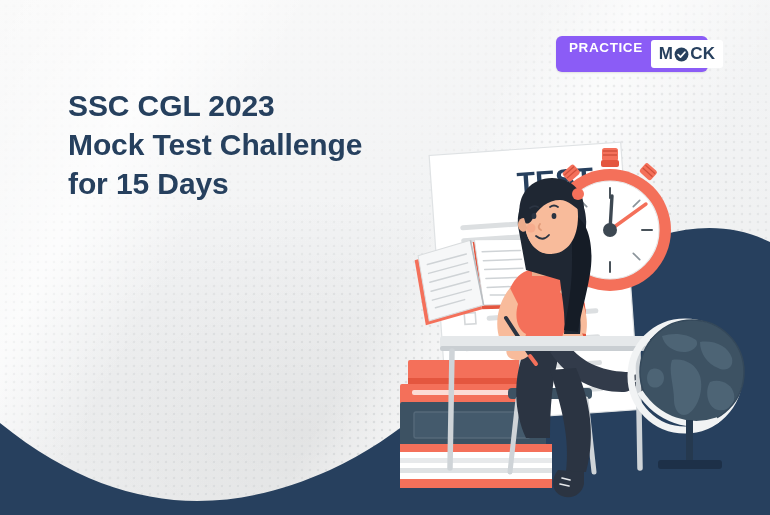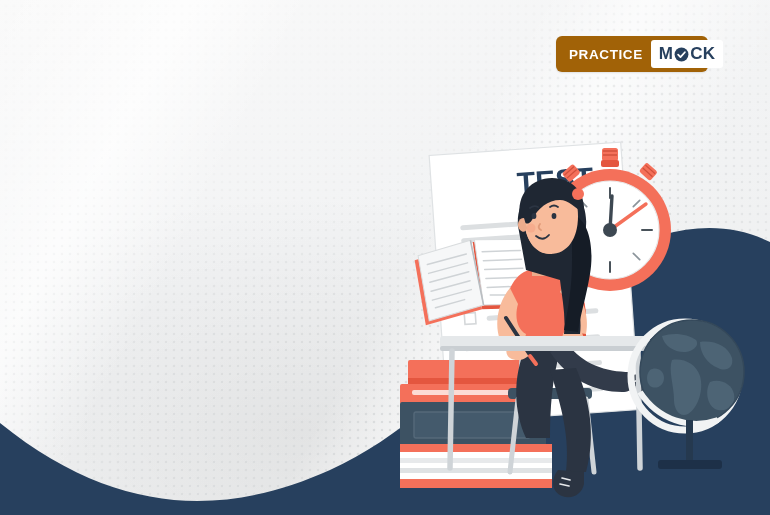--- a/index.html
+++ b/index.html
@@ -32,22 +32,22 @@
   .bg-dots.right {
     -webkit-mask-image: radial-gradient(ellipse 250px 260px at 640px 210px, rgba(0,0,0,0.9) 0%, rgba(0,0,0,0.55) 45%, rgba(0,0,0,0.12) 80%, rgba(0,0,0,0) 100%);
     mask-image: radial-gradient(ellipse 250px 260px at 640px 210px, rgba(0,0,0,0.9) 0%, rgba(0,0,0,0.55) 45%, rgba(0,0,0,0.12) 80%, rgba(0,0,0,0) 100%);
   }
   .wave-svg { position:absolute; inset:0; }
 
   
   .logo {
     position:absolute; left:556px; top:36px;
     width:152px; height:36px;
-    background:#a16207; border-radius:6px;
-    display:flex; align-items:center; padding:4px;
+    background:#8b5cf6; border-radius:6px;
+    display:flex; padding:4px;
     box-shadow:0 1px 2px rgba(0,0,0,.10);
   }
   .logo-practice {
     color:#ffffff; font-size:13.5px; font-weight:700;
     letter-spacing:.6px; padding:0 8px 0 9px; white-space:nowrap;
   }
   .logo-mock {
     background:#ffffff; border-radius:3px;
     height:28px; display:flex; align-items:center;
     padding:0 8px; gap:0px; flex:1; justify-content:center;
@@ -92,20 +92,25 @@
           <svg viewBox="0 0 16 16">
             <circle cx="8" cy="8" r="7.4" fill="#27405e"></circle>
             <path d="M4.4 8.2 L6.9 10.7 L11.6 5.6" stroke="#ffffff" stroke-width="1.9" fill="none" stroke-linecap="round" stroke-linejoin="round"></path>
           </svg>
         </span>
         <span>CK</span>
       </span>
     </span>
   </div>
 
+  <div class="headline">
+    <span class="ln">SSC CGL 2023</span>
+    <span class="ln">Mock Test Challenge</span>
+    <span class="ln">for 15 Days</span>
+  </div>
 
   <div class="illo">
     <svg viewBox="0 0 370 395" width="370" height="395">
 
       <g transform="rotate(-4 140 130)">
         <rect x="36" y="28" width="192" height="268" fill="#ffffff" stroke="#dfe2e4" stroke-width="1.2"></rect>
         <text x="160" y="72" font-family="Liberation Sans, sans-serif" font-size="30" font-weight="800" fill="#27405e" text-anchor="middle">TEST</text>
         <g fill="#dcdfe1">
           <rect x="62" y="100" width="132" height="5" rx="2.5"></rect>
           <rect x="62" y="113" width="108" height="5" rx="2.5"></rect>

